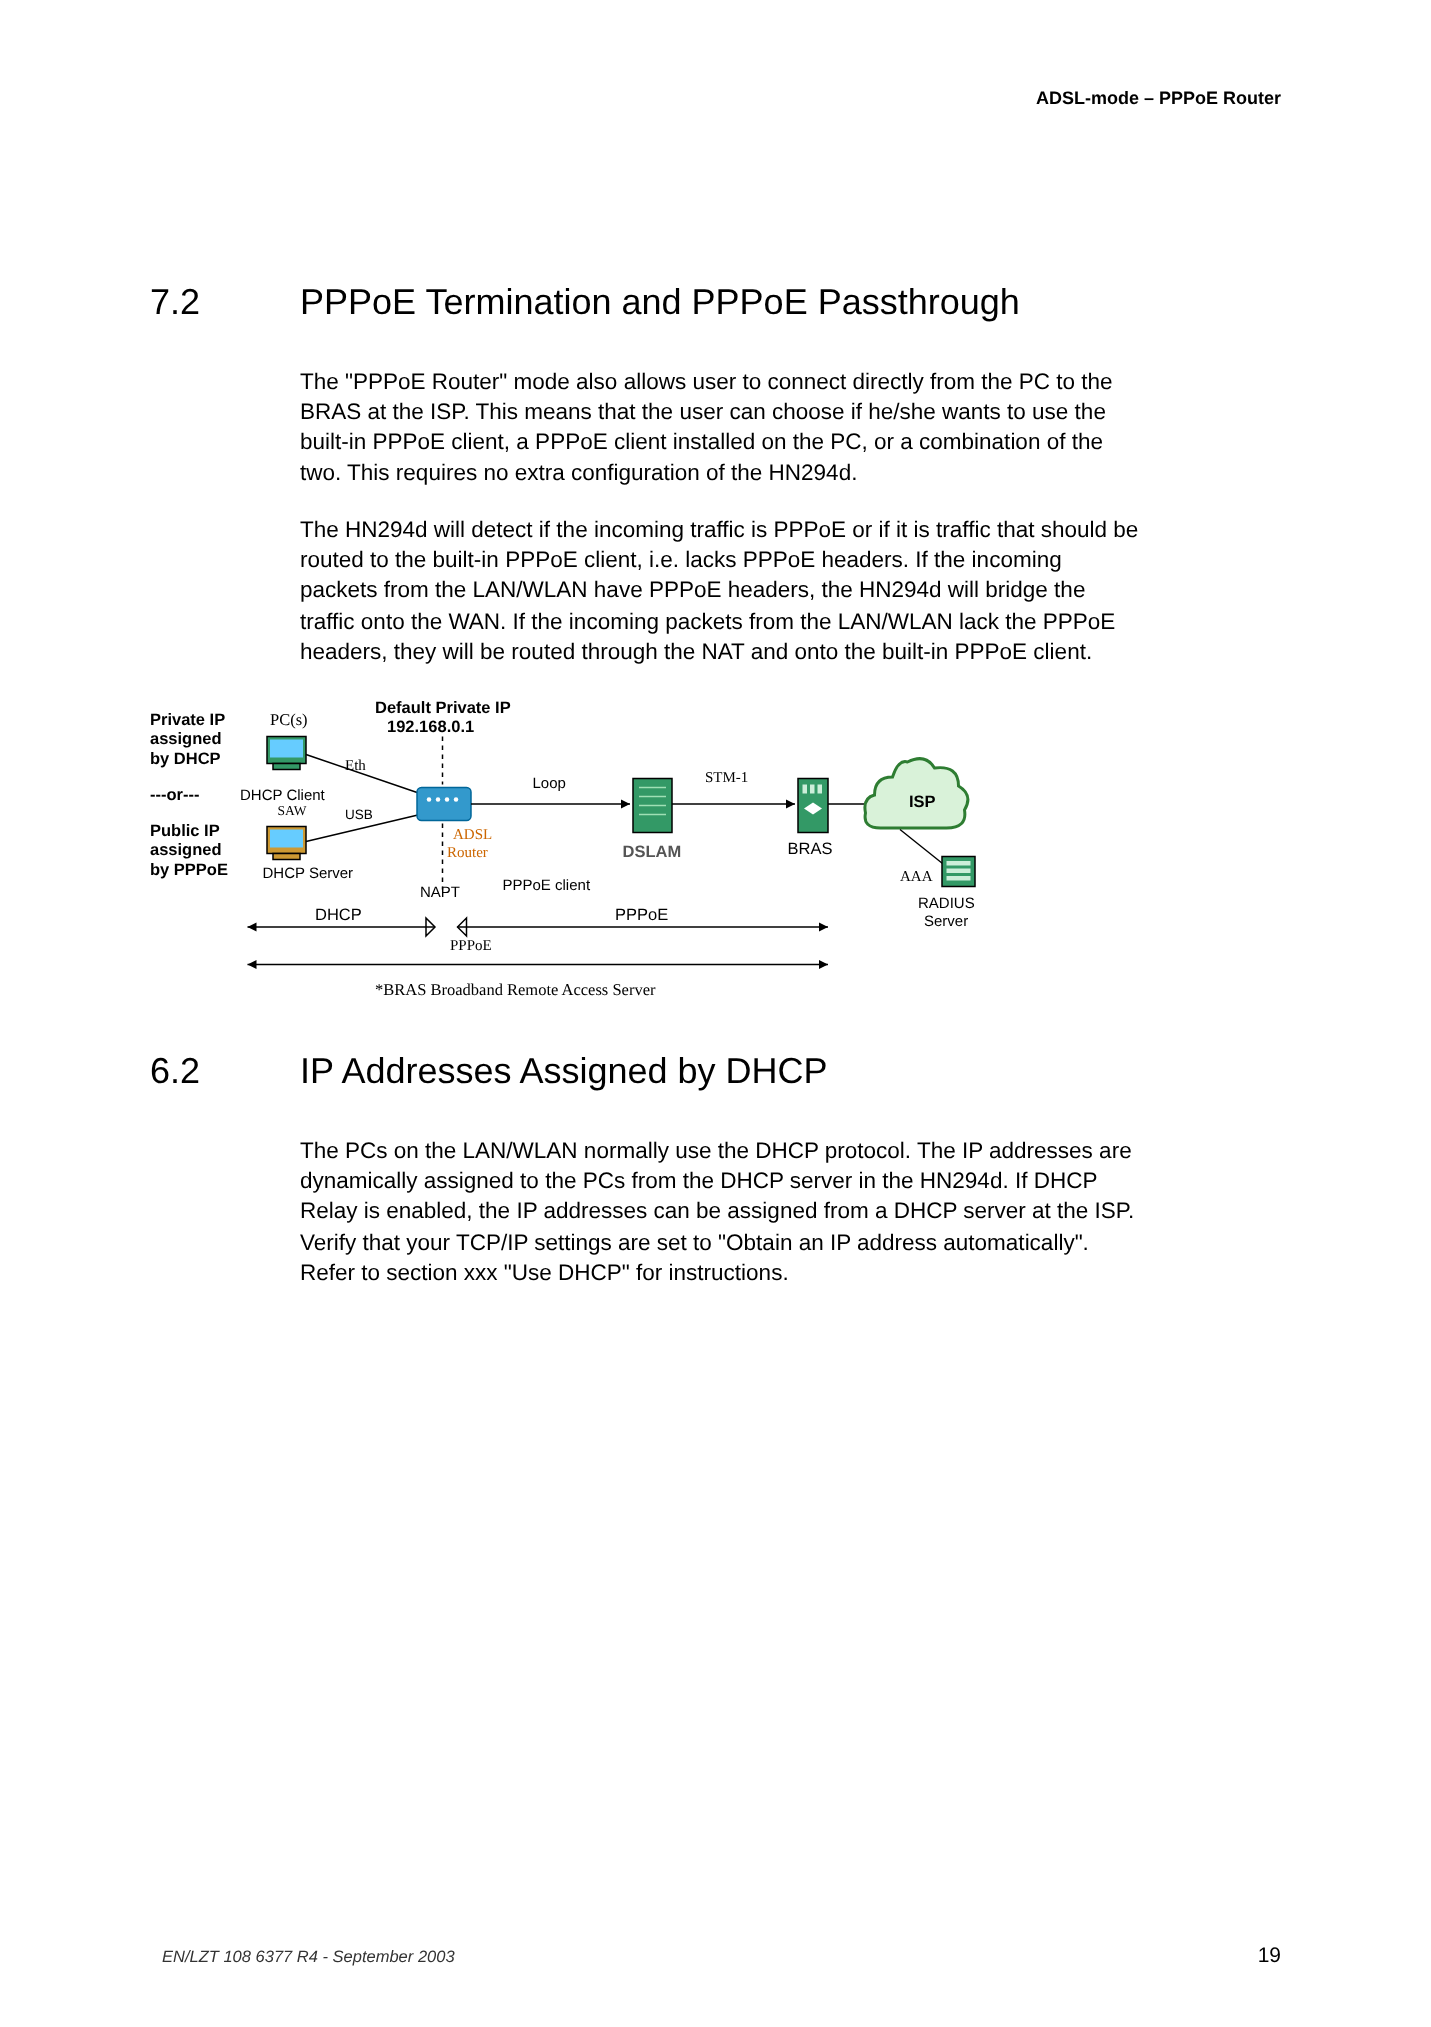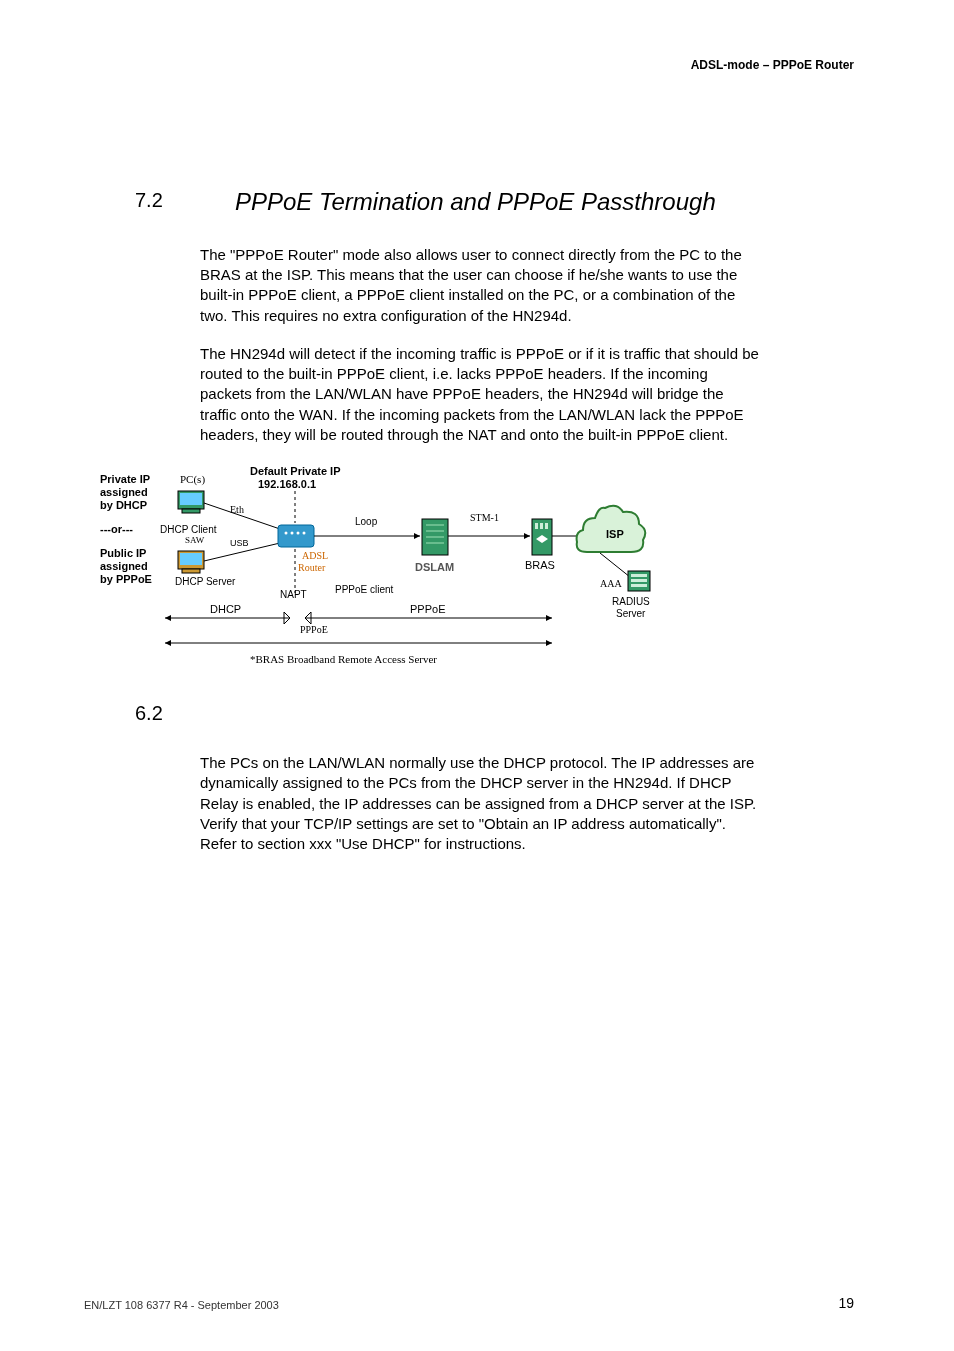--- a/index.html
+++ b/index.html
@@ -25,51 +25,50 @@
   .content {
     margin-top: 130px;
   }
   .section {
     display: flex;
     margin-bottom: 28px;
   }
   .sec-num {
     width: 100px;
     flex-shrink: 0;
-    font-size: 20px;
+    font-size: 24px;
     line-height: 1.2;
     font-family: Arial, Helvetica, sans-serif;
-    margin-left: 35px;
   }
   .sec-title {
     font-size: 24px;
     line-height: 1.2;
     font-family: Arial, Helvetica, sans-serif;
-    font-style: italic;
   }
   .body-block {
     margin-left: 100px;
     width: 560px;
     font-size: 15px;
     line-height: 1.35;
     margin-bottom: 18px;
   }
   .diagram {
     width: 560px;
     margin-bottom: 28px;
   }
   .diagram svg {
     display: block;
   }
   .footer-left {
     position: absolute;
-    left: 84px;
+    left: 108px;
     bottom: 40px;
     font-size: 11px;
     color: #333;
+    font-style: italic;
   }
   .footer-right {
     position: absolute;
     right: 100px;
     bottom: 40px;
     font-size: 14px;
   }
 </style>
 </head>
 <body>
@@ -209,20 +208,21 @@
           <polygon points="65,180 71,177 71,183" fill="#000"></polygon>
           <polygon points="452,180 446,177 446,183" fill="#000"></polygon>
         </g>
 
         <text x="150" y="200" font-family="serif" font-size="11">*BRAS   Broadband Remote Access Server</text>
       </svg>
     </div>
 
     <div class="section">
       <div class="sec-num">6.2</div>
+      <div class="sec-title">IP Addresses Assigned by DHCP</div>
     </div>
 
     <div class="body-block">The PCs on the LAN/WLAN normally use the DHCP protocol. The IP addresses are dynamically assigned to the PCs from the DHCP server in the HN294d. If DHCP Relay is enabled, the IP addresses can be assigned from a DHCP server at the ISP. Verify that your TCP/IP settings are set to "Obtain an IP address automatically". Refer to section xxx "Use DHCP" for instructions.</div>
 
   </div>
 
   <div class="footer-left">EN/LZT 108 6377 R4 - September 2003</div>
   <div class="footer-right">19</div>
 </div>
 

